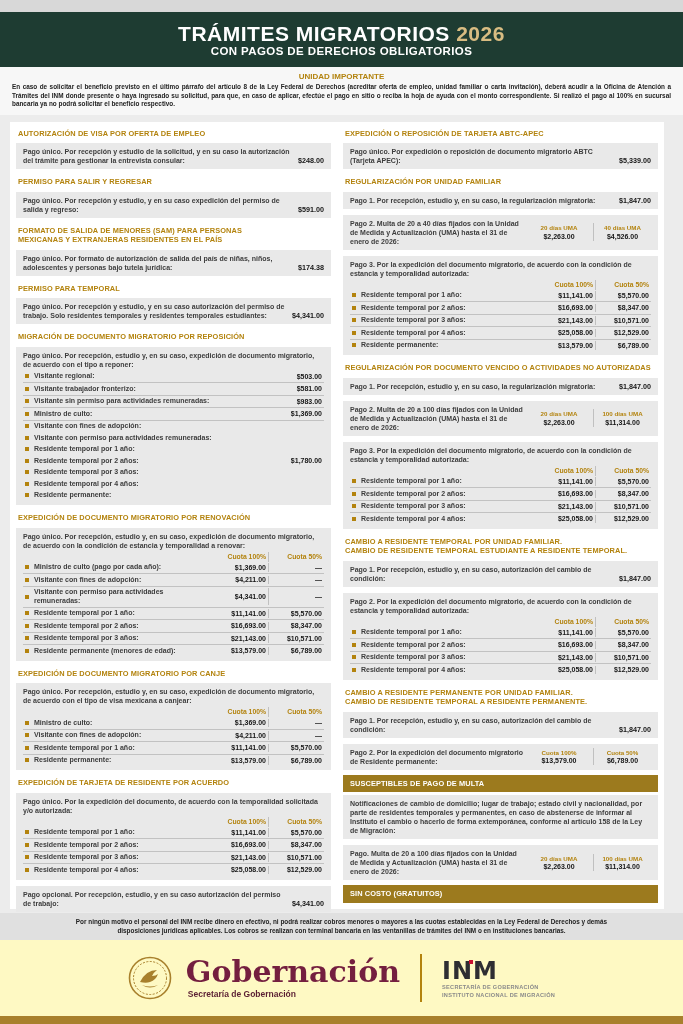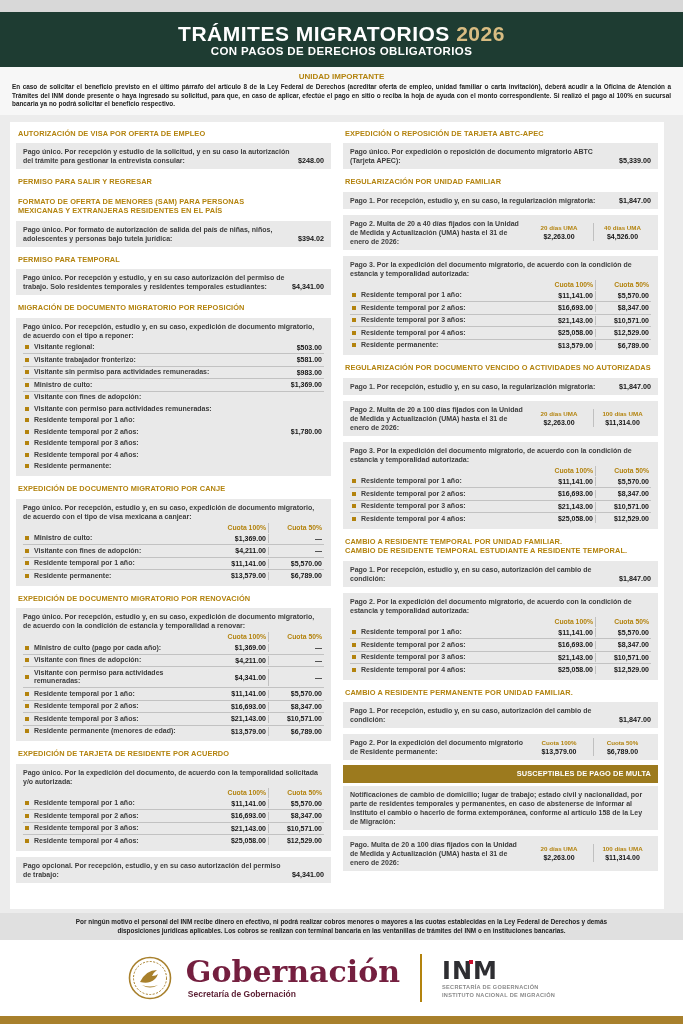--- a/index.html
+++ b/index.html
@@ -22,21 +22,21 @@
   #aviso { background:#f7f7f7; padding:5px 12px 6px; text-align:center; }
   #aviso .at { color:#b3830e; font-weight:bold; font-size:8px; margin-bottom:2px; }
   #aviso .ax { font-size:6.4px; line-height:8.5px; color:#222; text-align:justify; font-weight:bold; }
   
   #main { flex:1; display:flex; gap:0; padding:7px 10px 4px; overflow:hidden; }
   .col { width:327px; display:flex; flex-direction:column; gap:5px; background:#fff; padding:4px 6px; }
   .sec { display:flex; flex-direction:column; gap:3px; }
   .sec-title { padding:3px 2px 2px; }
   .sec-title div { color:#b3830e; font-weight:bold; font-size:7.4px; line-height:9.5px; letter-spacing:.1px; }
   .sec-title.banner { background:#9c7a1e; padding:4px 7px; }
-  .sec-title.banner div { color:#fff;text-align:right; }
+  .sec-title.banner div { color:#fff; }
   .blk { background:#e9e9e9; padding:4px 7px; }
   .blk + .blk { margin-top:3px; }
   .pay { display:flex; align-items:flex-end; gap:6px; }
   .pay .tx { flex:1; font-size:7px; line-height:9px; color:#3d3d3d; font-weight:bold; }
   .pay .val { font-size:7.2px; font-weight:bold; color:#161616; white-space:nowrap; }
   .intro { font-size:7px; line-height:9px; color:#3d3d3d; font-weight:bold; margin-bottom:2px; }
   .para { font-size:7px; line-height:9px; color:#3d3d3d; font-weight:bold; }
   .thead { display:flex; align-items:flex-end; }
   .thead .sp { flex:1; }
   .thead .h { font-size:6.8px; font-weight:bold; color:#b3830e; text-align:right; padding:1px 2px 2px; }
@@ -52,21 +52,21 @@
   .uma { display:flex; align-items:center; gap:5px; }
   .uma .tx { flex:1; font-size:7px; line-height:9px; color:#3d3d3d; font-weight:bold; }
   .uma .cell { width:58px; text-align:center; padding:1px 0; }
   .uma .cell + .cell { border-left:1px solid #c0c0c0; }
   .uma .ch { font-size:6.2px; font-weight:bold; color:#b3830e; line-height:7.5px; }
   .uma .cv { font-size:7px; font-weight:bold; color:#161616; margin-top:1px; }
   
   #footnote { background:#e0e0e0; padding:5px 55px; text-align:center; }
   #footnote div { font-size:6.4px; line-height:8.5px; color:#222; font-weight:bold; }
   
-  #brandbar { background:#ffffff; height:76px; display:flex; align-items:center; justify-content:center; gap:14px; }
+  #brandbar { background:#fef9c3; height:76px; display:flex; align-items:center; justify-content:center; gap:14px; }
   #seal { width:44px; height:44px; flex:none; }
   .gob { display:flex; flex-direction:column; }
   .gob .name { font-family:"DejaVu Serif", serif; font-weight:bold; color:#741f3f; font-size:30px; line-height:30px; }
   .gob .sub { font-size:8.5px; font-weight:bold; color:#5b1f33; margin-top:2px; margin-left:2px; }
   .vdiv { width:2px; height:48px; background:#b3830e; margin:0 6px; }
   .inm { display:flex; flex-direction:column; }
   .inm .logo { position:relative; font-weight:900; font-size:24px; line-height:24px; color:#2e2e32; letter-spacing:1px; font-family:"DejaVu Sans", sans-serif; }
   .inm .logo .red { position:absolute; top:1px; left:27px; width:4px; height:4px; background:#c8102e; }
   .inm .ln { font-size:5.6px; color:#8a8a8a; font-weight:bold; letter-spacing:.3px; margin-top:1.5px; }
   #goldbar { height:20px; background:#a8802c; }
@@ -94,29 +94,33 @@
           </div>
           <div class="blk pay">
             <div class="tx">Pago único. Por recepción y estudio de la solicitud, y en su caso la autorización del trámite para gestionar la entrevista consular:</div>
             <div class="val">$248.00</div>
           </div>
         </div>
         <div class="sec">
           <div class="sec-title">
             <div>PERMISO PARA SALIR Y REGRESAR</div>
           </div>
-        </div>
-        <div class="sec">
-          <div class="sec-title">
-            <div>FORMATO DE OFERTA DE MENORES (SAM) PARA PERSONAS</div>
+          <div class="blk pay">
+            <div class="tx">Pago único. Por recepción y estudio, y en su caso expedición del permiso de salida y regreso:</div>
+            <div class="val">$591.00</div>
+          </div>
+        </div>
+        <div class="sec">
+          <div class="sec-title">
+            <div>FORMATO DE SALIDA DE MENORES (SAM) PARA PERSONAS</div>
             <div>MEXICANAS Y EXTRANJERAS RESIDENTES EN EL PAÍS</div>
           </div>
           <div class="blk pay">
             <div class="tx">Pago único. Por formato de autorización de salida del país de niñas, niños, adolescentes y personas bajo tutela jurídica:</div>
-            <div class="val">$394.02</div>
+            <div class="val">$174.38</div>
           </div>
         </div>
         <div class="sec">
           <div class="sec-title">
             <div>PERMISO PARA TEMPORAL</div>
           </div>
           <div class="blk pay">
             <div class="tx">Pago único. Por recepción y estudio, y en su caso autorización del permiso de trabajo. Solo residentes temporales y residentes temporales estudiantes:</div>
             <div class="val">$4,341.00</div>
           </div>
@@ -174,20 +178,75 @@
             </div>
             <div class="trow">
               <span class="blt"></span>
               <div class="lb">Residente temporal por 4 años:</div>
               <div class="v1"></div>
             </div>
             <div class="trow">
               <span class="blt"></span>
               <div class="lb">Residente permanente:</div>
               <div class="v1"></div>
+            </div>
+          </div>
+        </div>
+        <div class="sec">
+          <div class="sec-title">
+            <div>EXPEDICIÓN DE DOCUMENTO MIGRATORIO POR RENOVACIÓN</div>
+          </div>
+          <div class="blk">
+            <div class="intro">Pago único. Por recepción, estudio y, en su caso, expedición de documento migratorio, de acuerdo con la condición de estancia y temporalidad a renovar:</div>
+            <div class="thead">
+              <div class="sp"></div>
+              <div class="h h1">Cuota 100%</div>
+              <div class="h h2">Cuota 50%</div>
+            </div>
+            <div class="trow sep">
+              <span class="blt"></span>
+              <div class="lb">Ministro de culto (pago por cada año):</div>
+              <div class="v1">$1,369.00</div>
+              <div class="v2">—</div>
+            </div>
+            <div class="trow sep">
+              <span class="blt"></span>
+              <div class="lb">Visitante con fines de adopción:</div>
+              <div class="v1">$4,211.00</div>
+              <div class="v2">—</div>
+            </div>
+            <div class="trow sep">
+              <span class="blt"></span>
+              <div class="lb">Visitante con permiso para actividades remuneradas:</div>
+              <div class="v1">$4,341.00</div>
+              <div class="v2">—</div>
+            </div>
+            <div class="trow sep">
+              <span class="blt"></span>
+              <div class="lb">Residente temporal por 1 año:</div>
+              <div class="v1">$11,141.00</div>
+              <div class="v2">$5,570.00</div>
+            </div>
+            <div class="trow sep">
+              <span class="blt"></span>
+              <div class="lb">Residente temporal por 2 años:</div>
+              <div class="v1">$16,693.00</div>
+              <div class="v2">$8,347.00</div>
+            </div>
+            <div class="trow sep">
+              <span class="blt"></span>
+              <div class="lb">Residente temporal por 3 años:</div>
+              <div class="v1">$21,143.00</div>
+              <div class="v2">$10,571.00</div>
+            </div>
+            <div class="trow">
+              <span class="blt"></span>
+              <div class="lb">Residente permanente (menores de edad):</div>
+              <div class="v1">$13,579.00</div>
+              <div class="v2">$6,789.00</div>
             </div>
           </div>
         </div>
         <div class="sec">
           <div class="sec-title">
             <div>EXPEDICIÓN DE DOCUMENTO MIGRATORIO POR CANJE</div>
           </div>
           <div class="blk">
             <div class="intro">Pago único. Por recepción, estudio y, en su caso, expedición de documento migratorio, de acuerdo con el tipo de visa mexicana a canjear:</div>
             <div class="thead">
@@ -216,75 +275,20 @@
             <div class="trow">
               <span class="blt"></span>
               <div class="lb">Residente permanente:</div>
               <div class="v1">$13,579.00</div>
               <div class="v2">$6,789.00</div>
             </div>
           </div>
         </div>
         <div class="sec">
           <div class="sec-title">
-            <div>EXPEDICIÓN DE DOCUMENTO MIGRATORIO POR RENOVACIÓN</div>
-          </div>
-          <div class="blk">
-            <div class="intro">Pago único. Por recepción, estudio y, en su caso, expedición de documento migratorio, de acuerdo con la condición de estancia y temporalidad a renovar:</div>
-            <div class="thead">
-              <div class="sp"></div>
-              <div class="h h1">Cuota 100%</div>
-              <div class="h h2">Cuota 50%</div>
-            </div>
-            <div class="trow sep">
-              <span class="blt"></span>
-              <div class="lb">Ministro de culto (pago por cada año):</div>
-              <div class="v1">$1,369.00</div>
-              <div class="v2">—</div>
-            </div>
-            <div class="trow sep">
-              <span class="blt"></span>
-              <div class="lb">Visitante con fines de adopción:</div>
-              <div class="v1">$4,211.00</div>
-              <div class="v2">—</div>
-            </div>
-            <div class="trow sep">
-              <span class="blt"></span>
-              <div class="lb">Visitante con permiso para actividades remuneradas:</div>
-              <div class="v1">$4,341.00</div>
-              <div class="v2">—</div>
-            </div>
-            <div class="trow sep">
-              <span class="blt"></span>
-              <div class="lb">Residente temporal por 1 año:</div>
-              <div class="v1">$11,141.00</div>
-              <div class="v2">$5,570.00</div>
-            </div>
-            <div class="trow sep">
-              <span class="blt"></span>
-              <div class="lb">Residente temporal por 2 años:</div>
-              <div class="v1">$16,693.00</div>
-              <div class="v2">$8,347.00</div>
-            </div>
-            <div class="trow sep">
-              <span class="blt"></span>
-              <div class="lb">Residente temporal por 3 años:</div>
-              <div class="v1">$21,143.00</div>
-              <div class="v2">$10,571.00</div>
-            </div>
-            <div class="trow">
-              <span class="blt"></span>
-              <div class="lb">Residente permanente (menores de edad):</div>
-              <div class="v1">$13,579.00</div>
-              <div class="v2">$6,789.00</div>
-            </div>
-          </div>
-        </div>
-        <div class="sec">
-          <div class="sec-title">
             <div>EXPEDICIÓN DE TARJETA DE RESIDENTE POR ACUERDO</div>
           </div>
           <div class="blk">
             <div class="intro">Pago único. Por la expedición del documento, de acuerdo con la temporalidad solicitada y/o autorizada:</div>
             <div class="thead">
               <div class="sp"></div>
               <div class="h h1">Cuota 100%</div>
               <div class="h h2">Cuota 50%</div>
             </div>
             <div class="trow sep">
@@ -476,20 +480,21 @@
               <span class="blt"></span>
               <div class="lb">Residente temporal por 4 años:</div>
               <div class="v1">$25,058.00</div>
               <div class="v2">$12,529.00</div>
             </div>
           </div>
         </div>
         <div class="sec">
           <div class="sec-title">
             <div>CAMBIO A RESIDENTE PERMANENTE POR UNIDAD FAMILIAR.</div>
+            <div>CAMBIO DE RESIDENTE TEMPORAL A RESIDENTE PERMANENTE.</div>
           </div>
           <div class="blk pay">
             <div class="tx">Pago 1. Por recepción, estudio y, en su caso, autorización del cambio de condición:</div>
             <div class="val">$1,847.00</div>
           </div>
           <div class="blk uma">
             <div class="tx">Pago 2. Por la expedición del documento migratorio de Residente permanente:</div>
             <div class="cell">
               <div class="ch">Cuota 100%</div>
               <div class="cv">$13,579.00</div>
@@ -510,20 +515,25 @@
           <div class="blk uma">
             <div class="tx">Pago. Multa de 20 a 100 días fijados con la Unidad de Medida y Actualización (UMA) hasta el 31 de enero de 2026:</div>
             <div class="cell">
               <div class="ch">20 días UMA</div>
               <div class="cv">$2,263.00</div>
             </div>
             <div class="cell">
               <div class="ch">100 días UMA</div>
               <div class="cv">$11,314.00</div>
             </div>
+          </div>
+        </div>
+        <div class="sec">
+          <div class="sec-title banner">
+            <div>SIN COSTO (GRATUITOS)</div>
           </div>
         </div>
       </div>
   </div>
 
   <div id="footnote">
     <div>Por ningún motivo el personal del INM recibe dinero en efectivo, ni podrá realizar cobros menores o mayores a las cuotas establecidas en la Ley Federal de Derechos y demás disposiciones jurídicas aplicables. Los cobros se realizan con terminal bancaria en las ventanillas de trámites del INM o en instituciones bancarias.</div>
   </div>
 
   <div id="brandbar">

